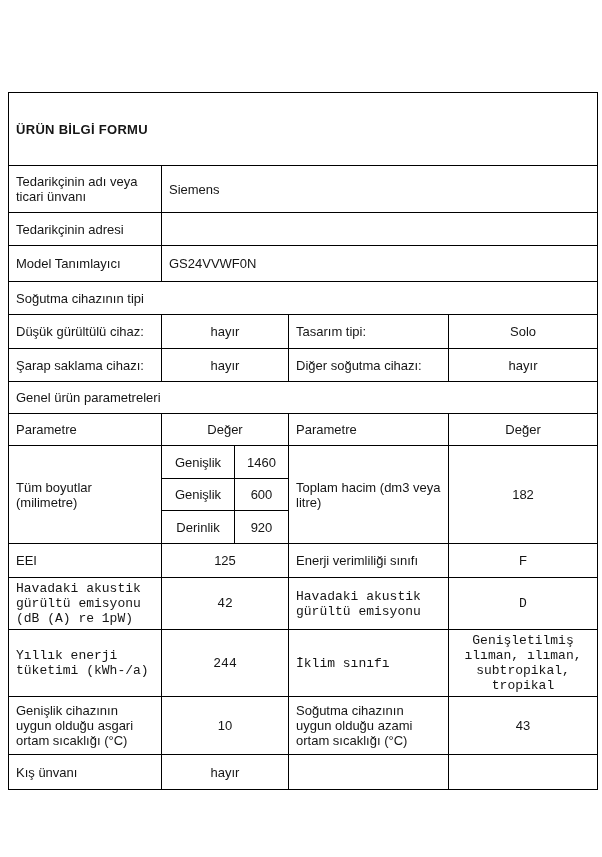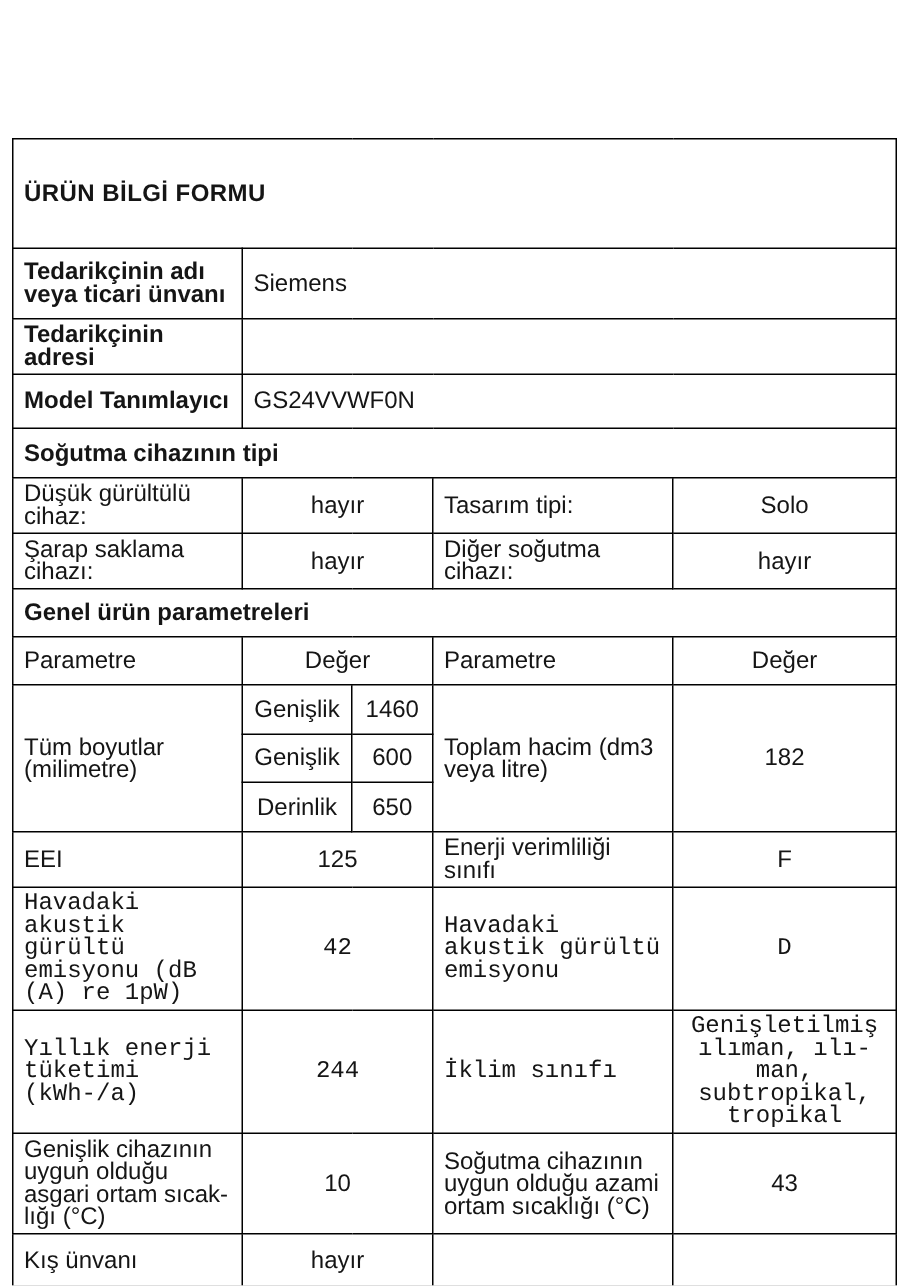--- a/index.html
+++ b/index.html
@@ -22,35 +22,35 @@
     width: 589px;
   }
   table.fiche {
     border-collapse: collapse;
     table-layout: fixed;
     width: 589px;
   }
   table.fiche td {
     border: 1px solid #000000;
     padding: 3px 7px;
-    font-size: 16px;
+    font-size: 13px;
     line-height: 15px;
     vertical-align: middle;
     overflow: hidden;
     word-wrap: break-word;
   }
   td.title-cell {
     font-weight: bold;
     font-size: 19px;
     line-height: 22px;
     vertical-align: top;
     padding: 9px 6px;
     letter-spacing: 0.3px;
   }
-  .b { font-weight: bold; }
+  .b { font-weight: normal; }
   .c { text-align: center; }
   
   tr.h73 { height: 73px; }
   tr.h47 { height: 47px; }
   tr.h33 { height: 33px; }
   tr.h36 { height: 36px; }
   tr.h34 { height: 34px; }
   tr.h32 { height: 32px; }
   tr.h45 { height: 45px; font-family: Liberation Mono, monospace; }
   tr.h58 { height: 58px; }
@@ -125,21 +125,21 @@
         <td class="c">1460</td>
         <td rowspan="3">Toplam hacim (dm3 veya litre)</td>
         <td rowspan="3" class="c">182</td>
       </tr>
       <tr class="h32">
         <td class="c">Genişlik</td>
         <td class="c">600</td>
       </tr>
       <tr class="h33">
         <td class="c">Derinlik</td>
-        <td class="c">650</td>
+        <td class="c">920</td>
       </tr>
 
       <tr class="h34">
         <td>EEI</td>
         <td class="c" colspan="2">125</td>
         <td>Enerji verimliliği sınıfı</td>
         <td class="c">F</td>
       </tr>
 
       <tr class="h45">

